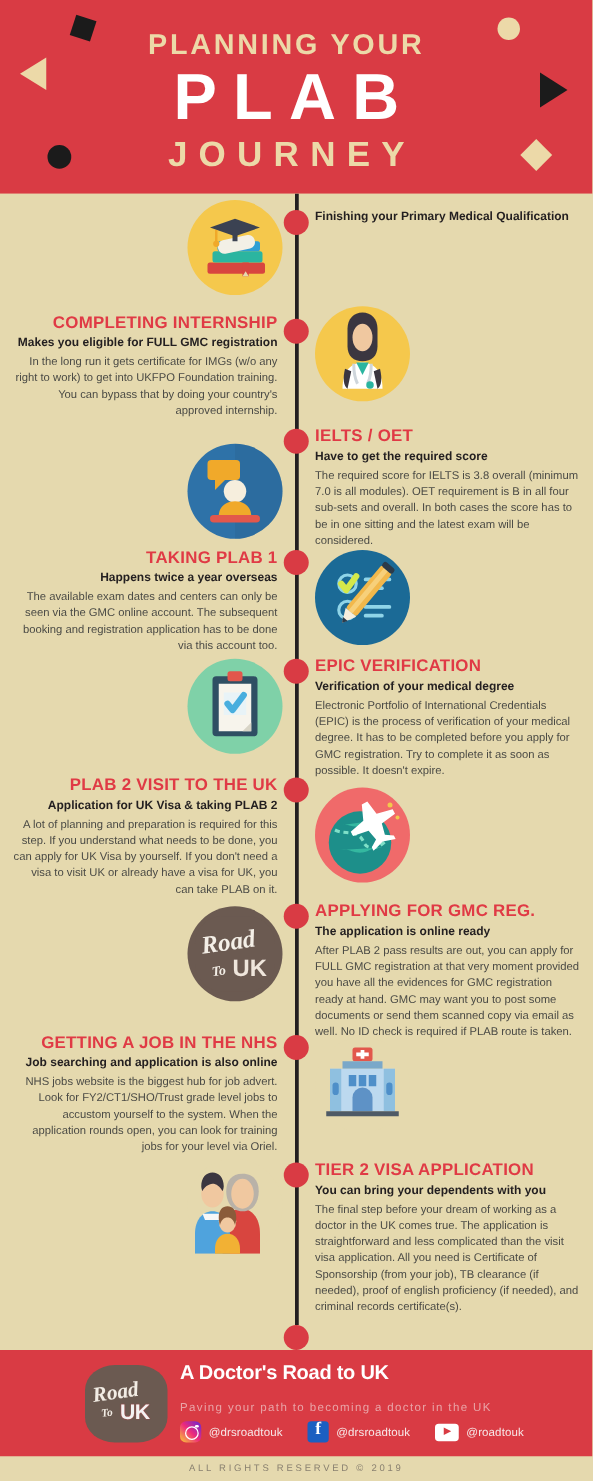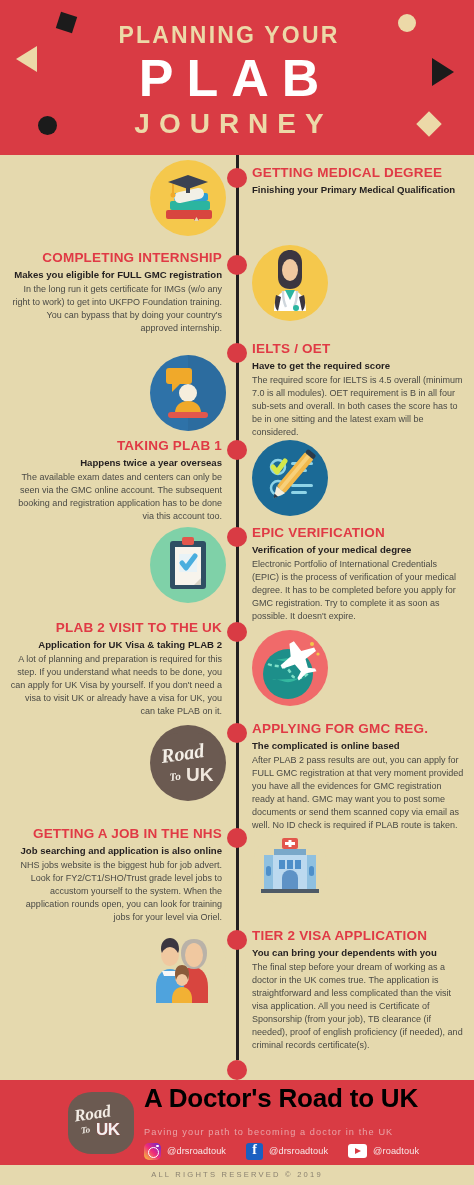--- a/index.html
+++ b/index.html
@@ -187,22 +187,22 @@
     transform: rotate(-8deg);
   }
   .f-logo .lg-uk {
     position: absolute; left: 28px; top: 28px;
     color: #f2f2f2; font-size: 17px; font-weight: bold;
     letter-spacing: -0.5px;
     text-shadow: 0 0 1px #d93b44;
   }
   .f-text { margin-left: 10px; }
   .f-title {
-    color: #000000;
-    font-size: 26px;
+    color: #ffffff;
+    font-size: 16px;
     font-weight: bold;
     line-height: 1.05;
     letter-spacing: -0.2px;
   }
   .f-tag {
     color: #e9a3a6;
     font-size: 9.2px;
     letter-spacing: 1.1px;
     margin-top: 14px;
   }
@@ -300,21 +300,20 @@
         <rect x="44" y="50" width="5" height="11" fill="#d8453f"></rect>
         <polygon points="44,61 46.5,57 49,61" fill="#e5d9ae"></polygon>
         <rect x="24" y="30" width="30" height="11" rx="5" fill="#f2f0e6" transform="rotate(-12 39 35)"></rect>
         <polygon points="18,22 38,15 58,22 38,29" fill="#3b4252"></polygon>
         <rect x="36" y="24" width="4" height="9" fill="#3b4252"></rect>
         <rect x="22" y="24" width="2" height="10" fill="#f0a92a"></rect>
         <circle cx="23" cy="35" r="2.5" fill="#f0a92a"></circle>
       </svg>
         </div>
         <div class="txt right" style="top: 10px;">
-          <div class="s-title">GETTING MEDICAL DEGREE</div>
           <div class="s-sub">Finishing your Primary Medical Qualification</div>
         </div>
       </div>
       <div class="step" style="top: 0px;">
         <div class="dot" style="top: 100px;"></div>
         <div class="icon-slot right" style="top: 90px;">
           <div class="circle-bg" style="background: rgb(245, 200, 76);"></div>
       <svg class="icon-svg" width="76" height="76" viewBox="0 0 76 76">
         <path d="M22 66c0-14 7-21 16-21s16 7 16 21z" fill="#ffffff"></path>
         <path d="M33 45h10l-5 10z" fill="#2bb5a0"></path>
@@ -341,21 +340,21 @@
         <rect x="16" y="13" width="26" height="16" rx="3" fill="#f0a92a"></rect>
         <polygon points="22,29 22,37 30,29" fill="#f0a92a"></polygon>
         <circle cx="38" cy="38" r="9" fill="#f6eedd"></circle>
         <path d="M25 58c0-8 6-12 13-12s13 4 13 12z" fill="#f0a92a"></path>
         <rect x="18" y="57" width="40" height="6" rx="3" fill="#e2574c"></rect>
       </svg>
         </div>
         <div class="txt right" style="top: 186px;">
           <div class="s-title">IELTS / OET</div>
           <div class="s-sub">Have to get the required score</div>
-          <div class="s-body">The required score for IELTS is 4.5 overall (minimum 7.0 is all modules). OET requirement is B in all four sub-sets and overall. In both cases the score has to be in one sitting and the latest exam will be considered.</div>
+          <div class="s-body">The required score for IELTS is 3.8 overall (minimum 7.0 is all modules). OET requirement is B in all four sub-sets and overall. In both cases the score has to be in one sitting and the latest exam will be considered.</div>
         </div>
       </div>
       <div class="step" style="top: 0px;">
         <div class="dot" style="top: 285px;"></div>
         <div class="icon-slot right" style="top: 285px;">
           <div class="circle-bg" style="background: rgb(27, 106, 150);"></div>
       <svg class="icon-svg" width="76" height="76" viewBox="0 0 76 76">
         <circle cx="26" cy="27" r="7" fill="none" stroke="#8fd4e8" stroke-width="2.5"></circle>
         <circle cx="26" cy="48" r="7" fill="none" stroke="#8fd4e8" stroke-width="2.5"></circle>
         <rect x="39" y="22" width="22" height="3" rx="1.5" fill="#8fd4e8"></rect>
@@ -425,21 +424,21 @@
           <div class="circle-bg" style="background: rgb(107, 90, 81);"></div>
       <svg class="icon-svg" width="76" height="76" viewBox="0 0 76 76">
         <rect x="6" y="8" width="64" height="60" rx="22" fill="#6b5a51"></rect>
         <text x="12" y="38" font-family="Liberation Serif, serif" font-size="20" font-style="italic" font-weight="bold" fill="#f4efe7" transform="rotate(-8 12 38)">Road</text>
         <text x="20" y="56" font-family="Liberation Serif, serif" font-size="11" font-style="italic" font-weight="bold" fill="#f4efe7" transform="rotate(-8 20 56)">To</text>
         <text x="36" y="56" font-family="Liberation Sans, sans-serif" font-size="19" font-weight="bold" fill="#efe6dc">UK</text>
       </svg>
         </div>
         <div class="txt right" style="top: 566px;">
           <div class="s-title">APPLYING FOR GMC REG.</div>
-          <div class="s-sub">The complicated is online based</div>
+          <div class="s-sub">The application is online ready</div>
           <div class="s-body">After PLAB 2 pass results are out, you can apply for FULL GMC registration at that very moment provided you have all the evidences for GMC registration ready at hand. GMC may want you to post some documents or send them scanned copy via email as well. No ID check is required if PLAB route is taken.</div>
         </div>
       </div>
       <div class="step" style="top: 0px;">
         <div class="dot" style="top: 673px;"></div>
         <div class="icon-slot right" style="top: 675px;">
           <div class="circle-bg" style="background: rgb(229, 217, 174);"></div>
       <svg class="icon-svg" width="76" height="76" viewBox="0 0 76 76">
         <rect x="30" y="8" width="16" height="11" rx="2" fill="#e2574c"></rect>
         <rect x="36.5" y="10" width="3" height="7" fill="#fff"></rect>

